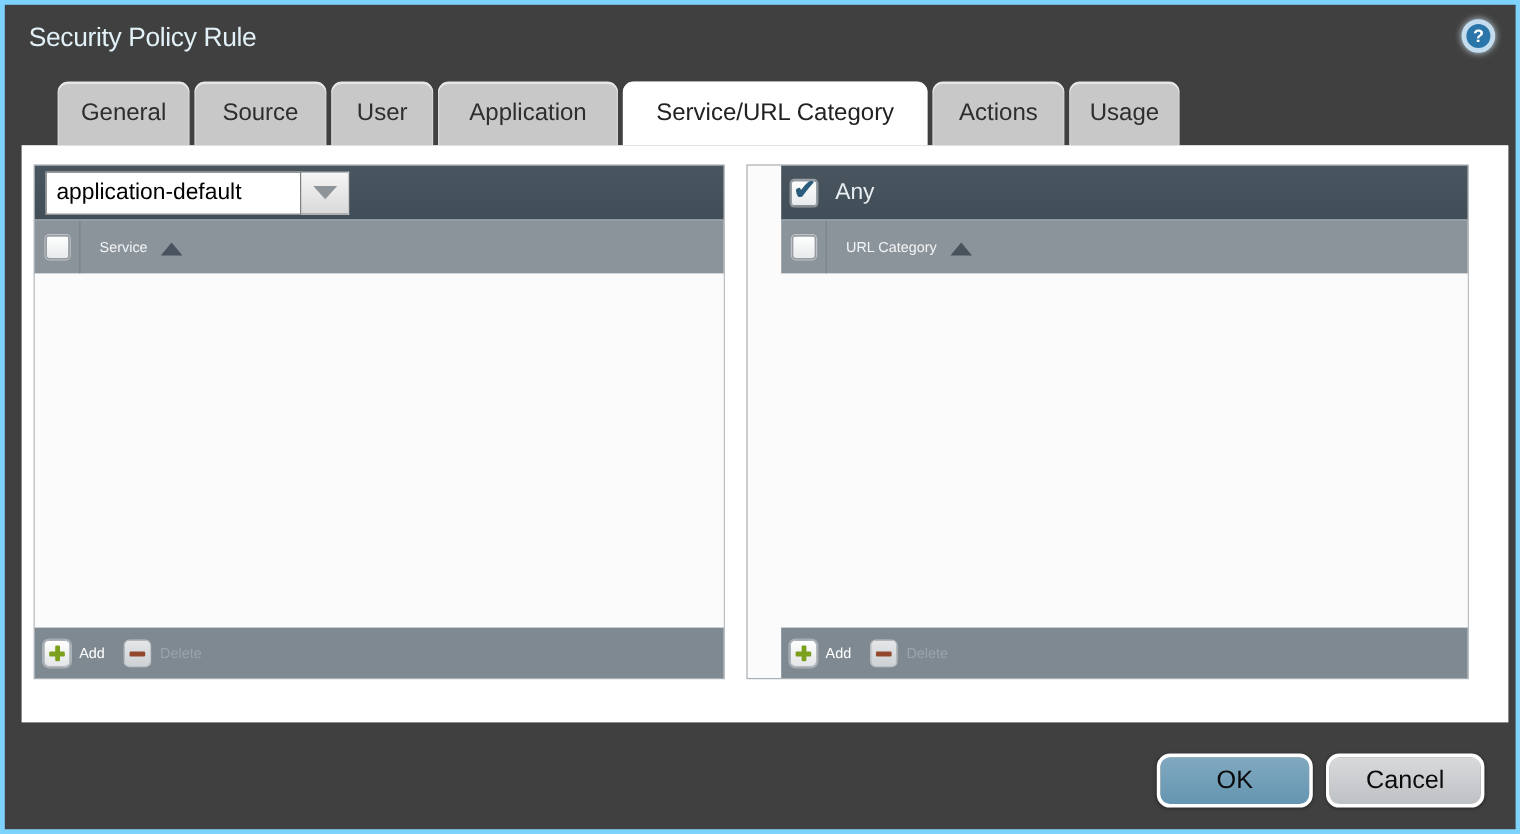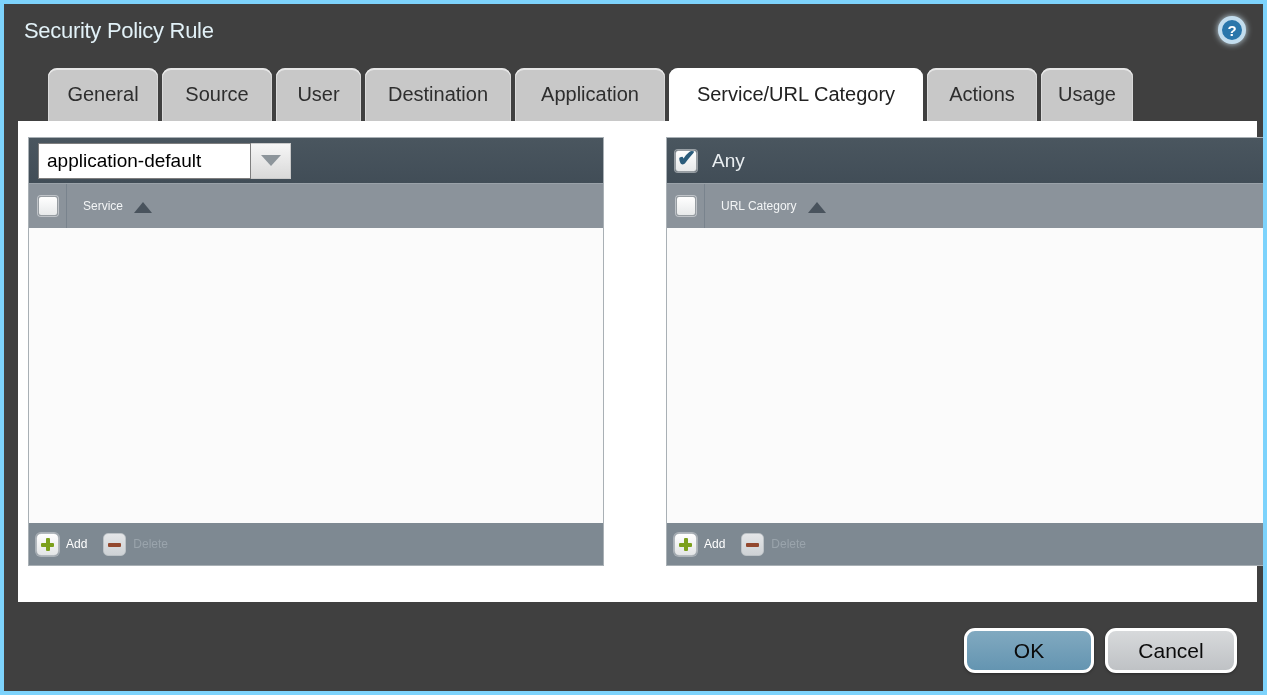--- a/index.html
+++ b/index.html
@@ -30,21 +30,21 @@
     box-shadow:inset 0 2px 0 rgba(255,255,255,.55), inset 1px 0 0 rgba(255,255,255,.35), inset -1px 0 0 rgba(255,255,255,.25);
   }
   .tab.active{ background:#ffffff; color:#222; }
   
   .content{ position:absolute; left:14px; top:117px; width:1239px; height:481px; background:#fff; }
   .panel{
     position:absolute; top:16px; height:429px;
     border:1px solid #a9b0b5; display:flex; flex-direction:column; background:#fbfbfb;
   }
   .panel.left{ left:10px; width:576px; }
-  .panel.right{ left:648px; width:602px; }
+  .panel.right{ left:604px; width:602px;padding-left:28px; }
   .ptoolbar{
     flex:0 0 45px; background:linear-gradient(#4a565f,#414d57);
     display:flex; align-items:center;
   }
   .phdr{
     flex:0 0 45px; background:#8b939b; border-top:1px solid #9aa2a9;
     display:flex; align-items:stretch;
   }
   .cbcol{ flex:0 0 38px; border-right:1px solid #79838d; display:flex; align-items:center; justify-content:center; }
   .checkbox{
@@ -123,23 +123,20 @@
   <div class="tabs">
     <div class="tab" style="width:110px">
         <span>General</span>
       </div>
     <div class="tab" style="width:110px">
         <span>Source</span>
       </div>
     <div class="tab" style="width:85px">
         <span>User</span>
       </div>
-    <div class="tab" style="width:146px">
-        <span>Destination</span>
-      </div>
     <div class="tab" style="width:150px">
         <span>Application</span>
       </div>
     <div class="tab active" style="width:254px">
         <span>Service/URL Category</span>
       </div>
     <div class="tab" style="width:110px">
         <span>Actions</span>
       </div>
     <div class="tab" style="width:92px">

